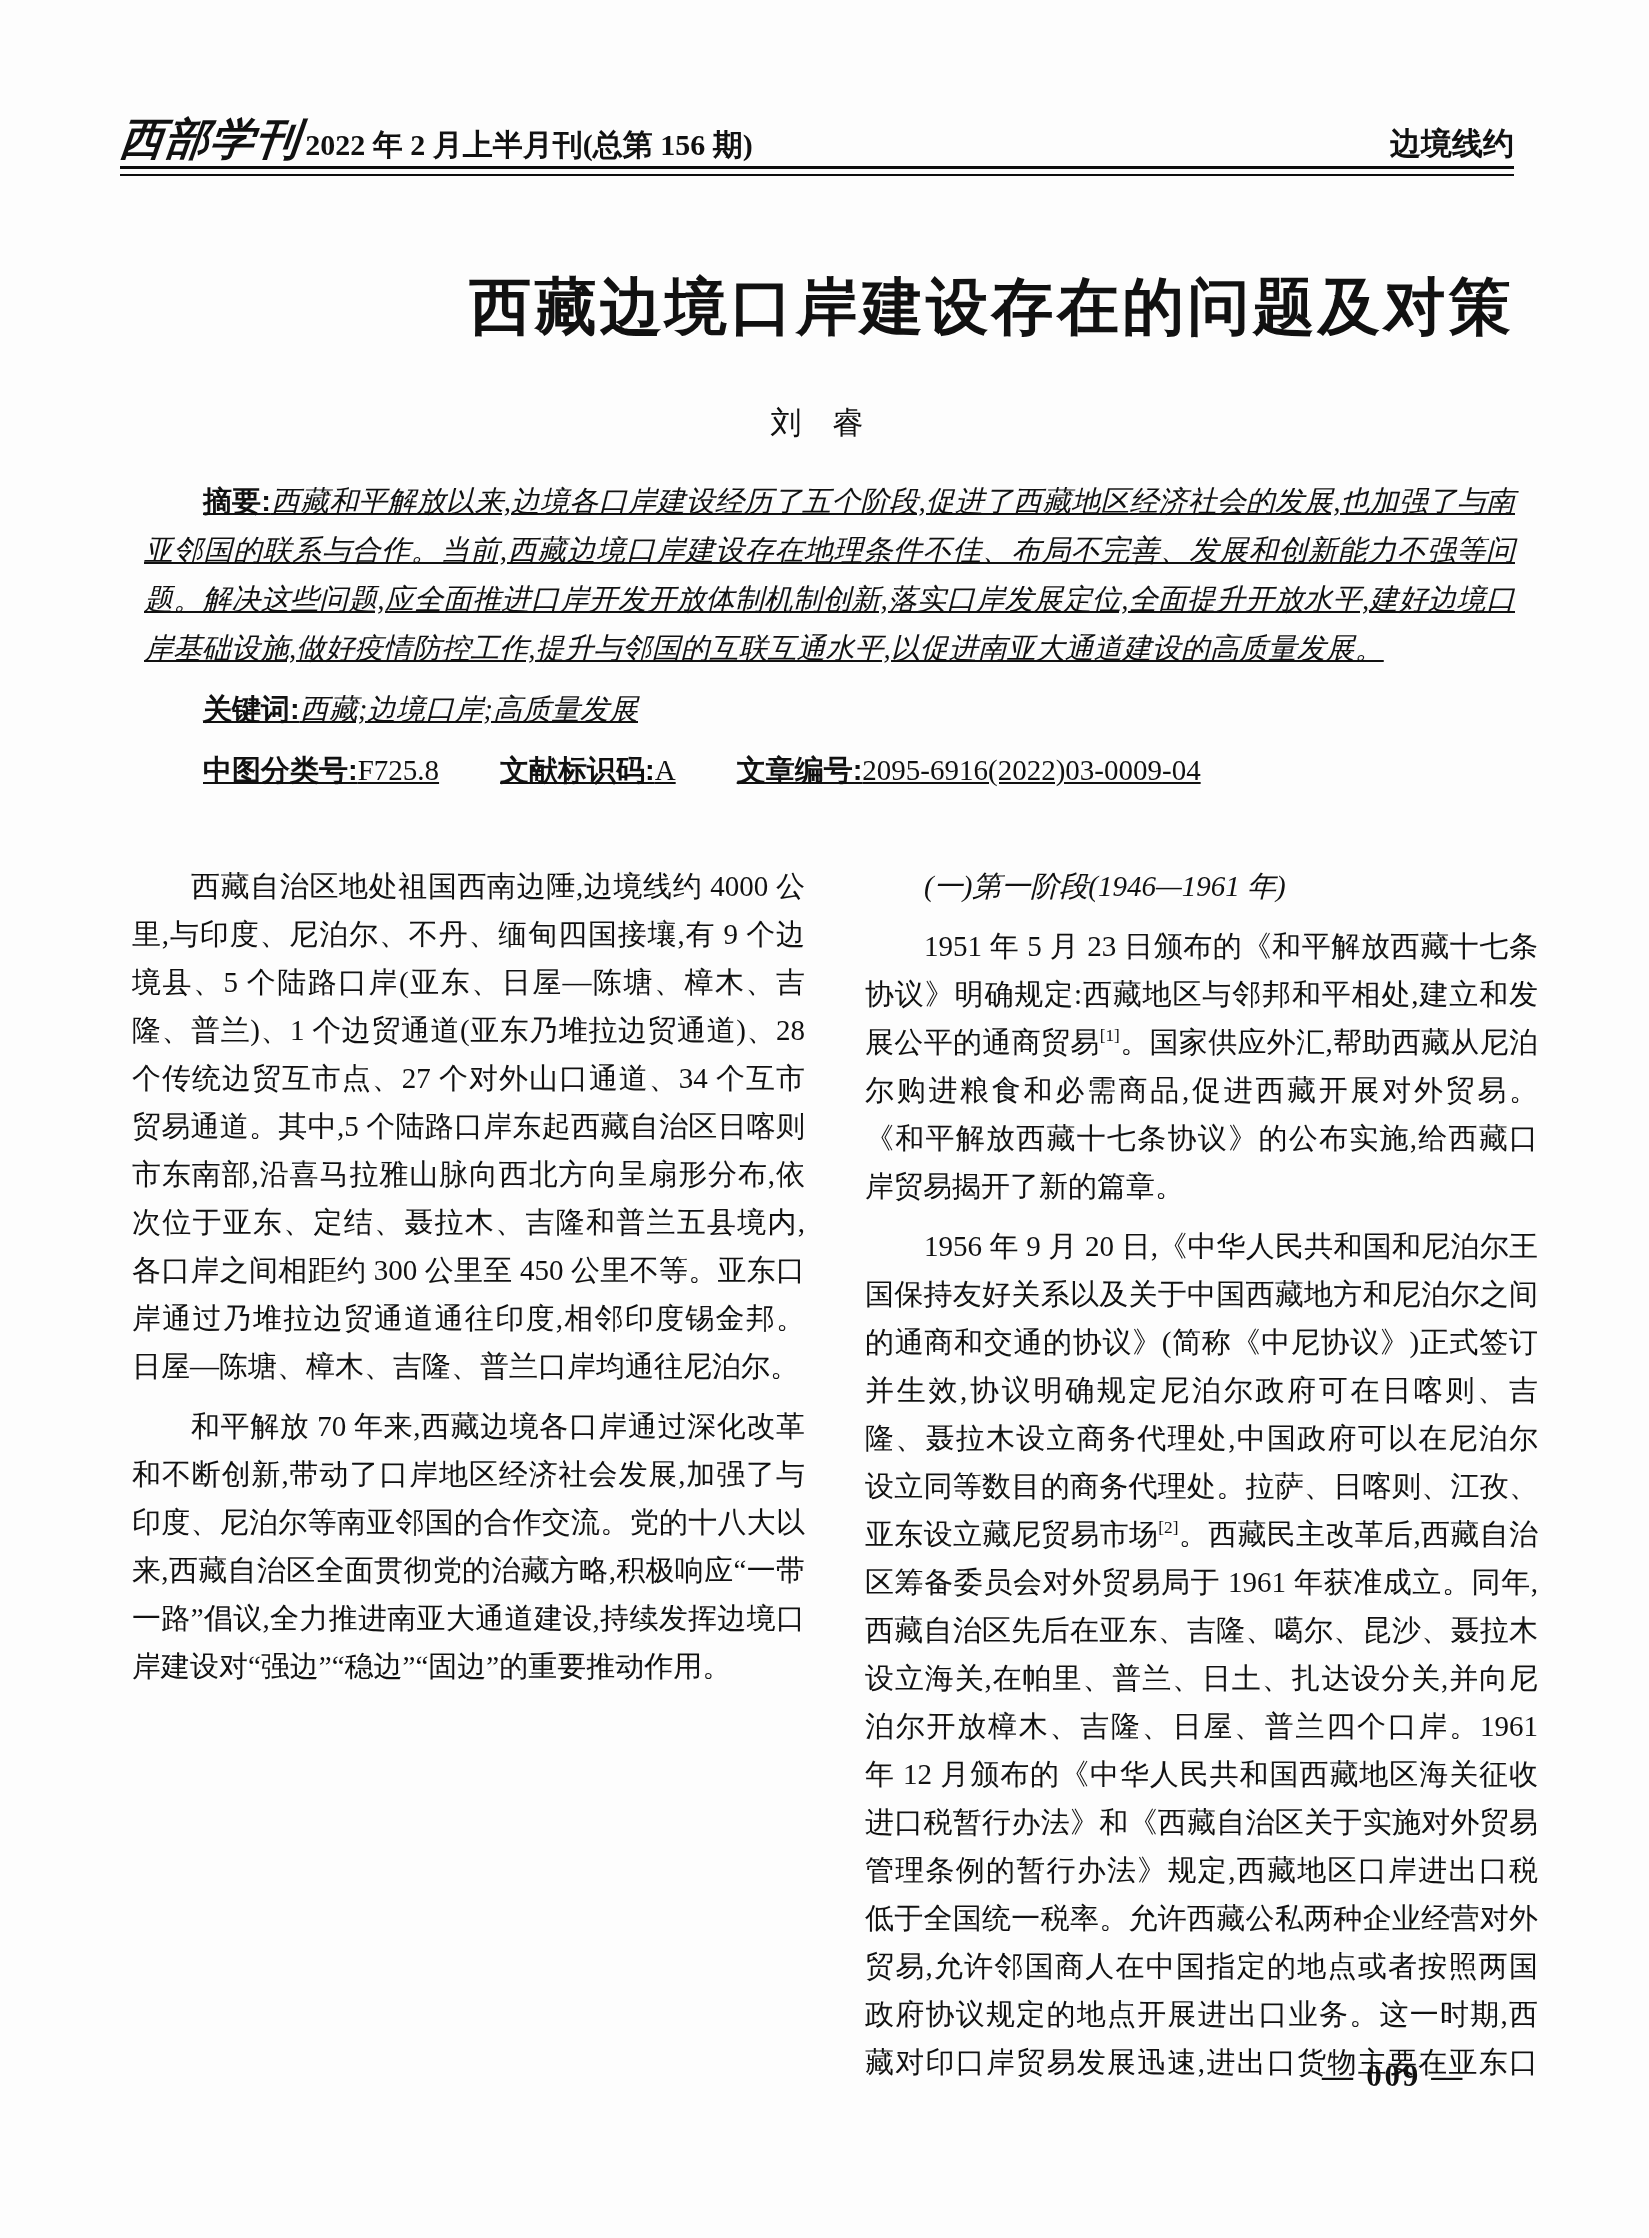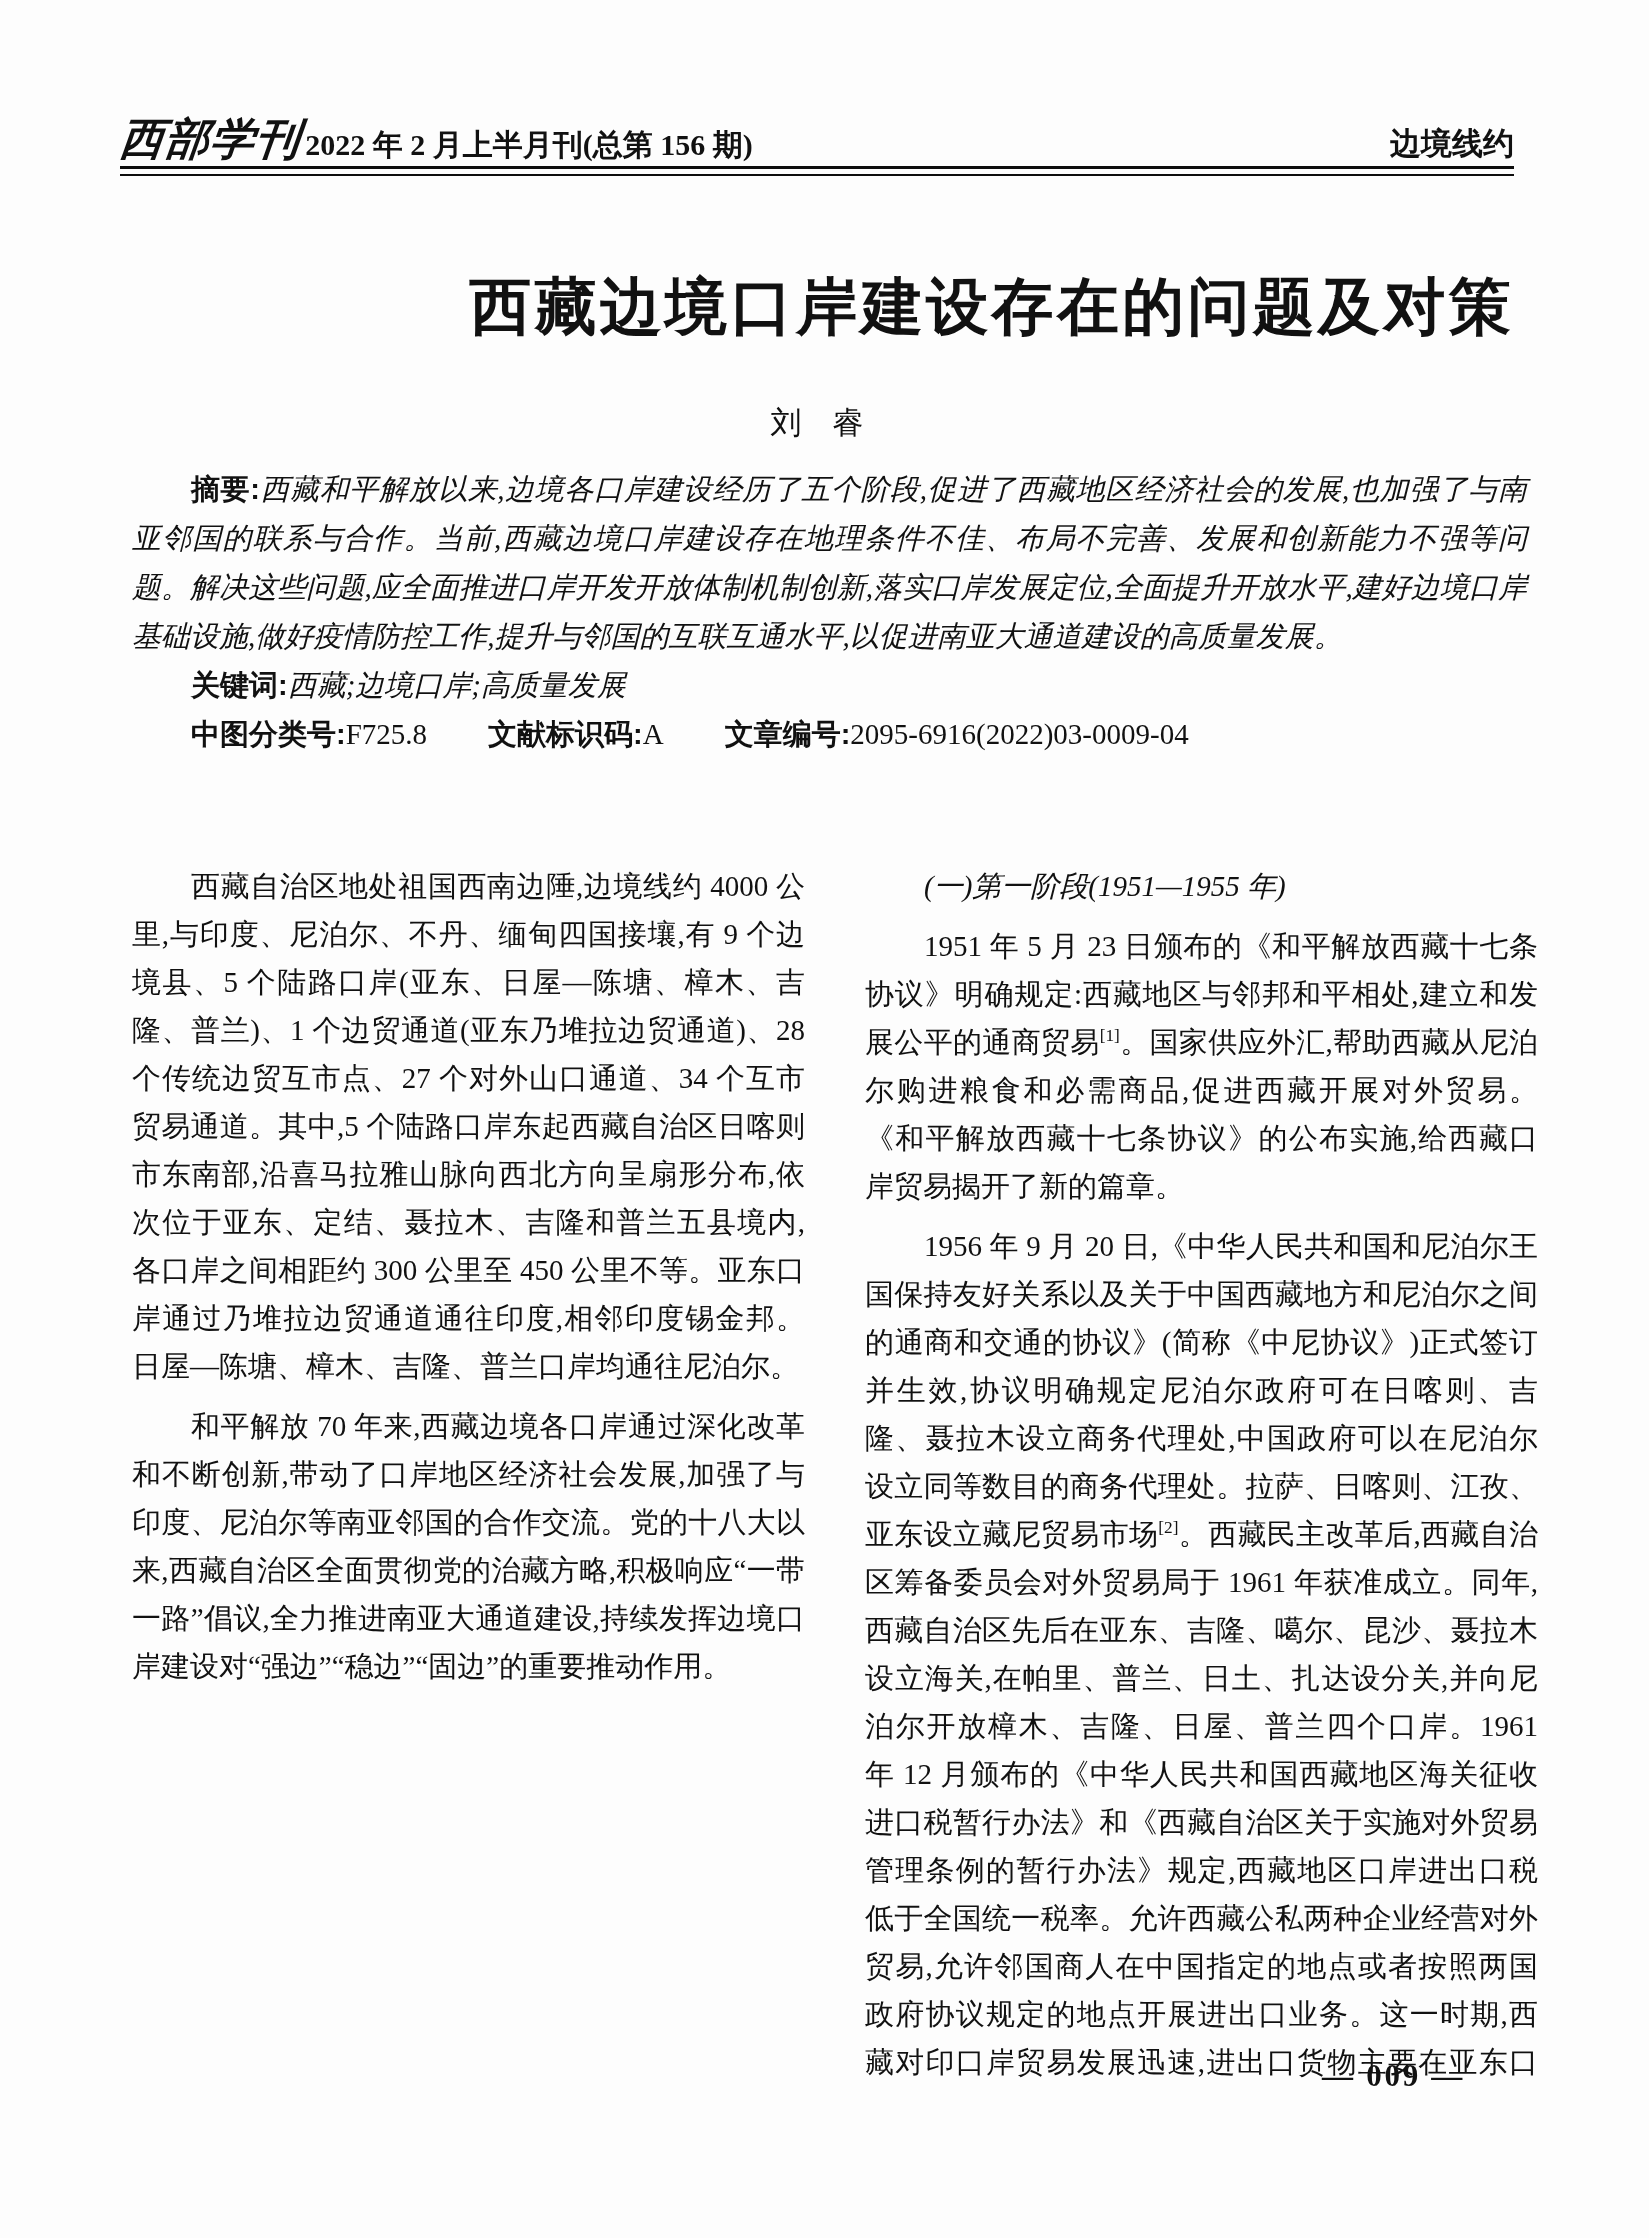--- a/index.html
+++ b/index.html
@@ -50,21 +50,21 @@
   .front-matter {
     position:absolute; left:132px; width:1395px; top:465px;
     font-size:29px; line-height:49px;
     text-align:justify;
   }
   .kai { font-style:italic; }
   .hei {
     font-style:normal; font-weight:bold;
     font-family:"Liberation Sans","DejaVu Sans",sans-serif;
   }
-  .front-matter p { margin:0; text-indent:59px; }
+  .front-matter p { margin:12px; text-indent:59px;text-decoration:underline; }
   .meta-item { margin-right:61px; }
   .meta-item:last-child { margin-right:0; }
   
   .col {
     position:absolute; top:850px; width:697px; height:1237px;
     font-size:29px; line-height:48px;
     text-align:justify; overflow:hidden;
   }
   .col-left  { left:120px; }
   .col-right { left:853px; }
@@ -108,21 +108,21 @@
     <p class="kai"><span class="hei">摘要:</span><span>西藏和平解放以来,边境各口岸建设经历了五个阶段,促进了西藏地区经济社会的发展,也加强了与南亚邻国的联系与合作。当前,西藏边境口岸建设存在地理条件不佳、布局不完善、发展和创新能力不强等问题。解决这些问题,应全面推进口岸开发开放体制机制创新,落实口岸发展定位,全面提升开放水平,建好边境口岸基础设施,做好疫情防控工作,提升与邻国的互联互通水平,以促进南亚大通道建设的高质量发展。</span></p>
     <p class="kai"><span class="hei">关键词:</span><span>西藏;边境口岸;高质量发展</span></p>
     <p id="meta-line"><span class="meta-item"><span class="hei">中图分类号:</span><span>F725.8</span></span><span class="meta-item"><span class="hei">文献标识码:</span><span>A</span></span><span class="meta-item"><span class="hei">文章编号:</span><span>2095-6916(2022)03-0009-04</span></span></p>
   </div>
 
   <div class="col col-left" id="col-left">
       <p class="para">西藏自治区地处祖国西南边陲,边境线约 4000 公里,与印度、尼泊尔、不丹、缅甸四国接壤,有 9 个边境县、5 个陆路口岸(亚东、日屋—陈塘、樟木、吉隆、普兰)、1 个边贸通道(亚东乃堆拉边贸通道)、28 个传统边贸互市点、27 个对外山口通道、34 个互市贸易通道。其中,5 个陆路口岸东起西藏自治区日喀则市东南部,沿喜马拉雅山脉向西北方向呈扇形分布,依次位于亚东、定结、聂拉木、吉隆和普兰五县境内,各口岸之间相距约 300 公里至 450 公里不等。亚东口岸通过乃堆拉边贸通道通往印度,相邻印度锡金邦。日屋—陈塘、樟木、吉隆、普兰口岸均通往尼泊尔。</p>
       <p class="para">和平解放 70 年来,西藏边境各口岸通过深化改革和不断创新,带动了口岸地区经济社会发展,加强了与印度、尼泊尔等南亚邻国的合作交流。党的十八大以来,西藏自治区全面贯彻党的治藏方略,积极响应“一带一路”倡议,全力推进南亚大通道建设,持续发挥边境口岸建设对“强边”“稳边”“固边”的重要推动作用。</p>
     </div>
   <div class="col col-right" id="col-right">
-      <p class="h-kai">(一)第一阶段(1951—1955 年)</p>
+      <p class="h-kai">(一)第一阶段(1946—1961 年)</p>
       <p class="para">1951 年 5 月 23 日颁布的《和平解放西藏十七条协议》明确规定:西藏地区与邻邦和平相处,建立和发展公平的通商贸易<sup class="ref">[1]</sup>。国家供应外汇,帮助西藏从尼泊尔购进粮食和必需商品,促进西藏开展对外贸易。《和平解放西藏十七条协议》的公布实施,给西藏口岸贸易揭开了新的篇章。</p>
       <p class="para">1956 年 9 月 20 日,《中华人民共和国和尼泊尔王国保持友好关系以及关于中国西藏地方和尼泊尔之间的通商和交通的协议》(简称《中尼协议》)正式签订并生效,协议明确规定尼泊尔政府可在日喀则、吉隆、聂拉木设立商务代理处,中国政府可以在尼泊尔设立同等数目的商务代理处。拉萨、日喀则、江孜、亚东设立藏尼贸易市场<sup class="ref">[2]</sup>。西藏民主改革后,西藏自治区筹备委员会对外贸易局于 1961 年获准成立。同年,西藏自治区先后在亚东、吉隆、噶尔、昆沙、聂拉木设立海关,在帕里、普兰、日土、扎达设分关,并向尼泊尔开放樟木、吉隆、日屋、普兰四个口岸。1961 年 12 月颁布的《中华人民共和国西藏地区海关征收进口税暂行办法》和《西藏自治区关于实施对外贸易管理条例的暂行办法》规定,西藏地区口岸进出口税低于全国统一税率。允许西藏公私两种企业经营对外贸易,允许邻国商人在中国指定的地点或者按照两国政府协议规定的地点开展进出口业务。这一时期,西藏对印口岸贸易发展迅速,进出口货物主要在亚东口岸进行交易。西</p>
     </div>
 
   <div class="page-number">— 009 —</div>
 
 </div>
 
 
 </body></html>

